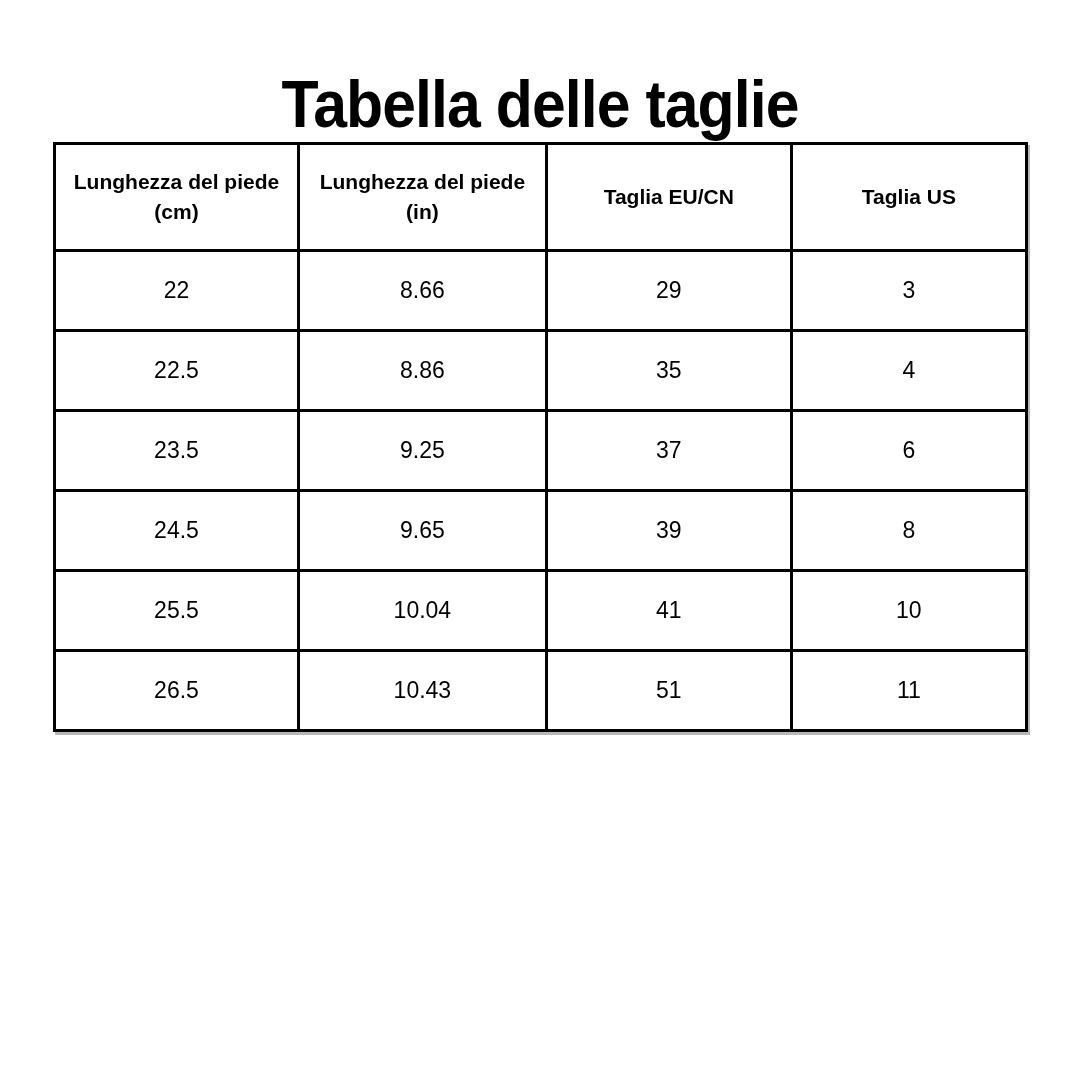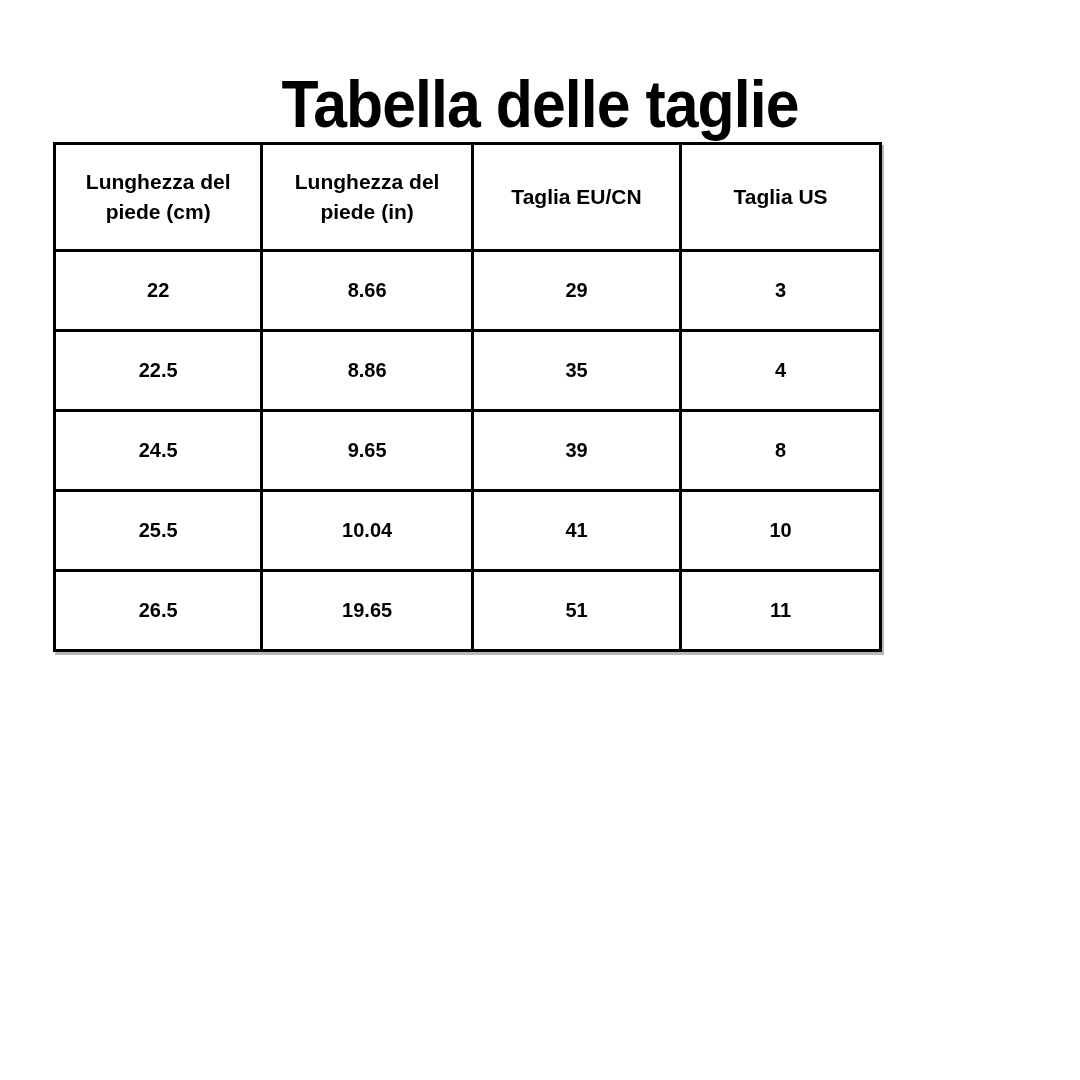--- a/index.html
+++ b/index.html
@@ -28,21 +28,21 @@
     font-weight: 700;
     letter-spacing: -1px;
     transform: scaleX(0.92);
     transform-origin: 50% 50%;
     white-space: nowrap;
   }
   table.size-table {
     position: absolute;
     left: 53px;
     top: 142px;
-    width: 829px;
+    width: 975px;
     border-collapse: collapse;
     table-layout: fixed;
     background: #f9a8d4;
     filter: drop-shadow(2px 3px 0px rgba(0,0,0,0.28));
   }
   table.size-table th,
   table.size-table td {
     border: 3px solid #000000;
     text-align: center;
     vertical-align: middle;
@@ -50,22 +50,22 @@
     padding: 0 10px;
   }
   table.size-table th {
     height: 104px;
     font-size: 21px;
     font-weight: 700;
     line-height: 1.45;
   }
   table.size-table td {
     height: 77px;
-    font-size: 20px;
-    font-weight: 700;
+    font-size: 23px;
+    font-weight: 400;
     letter-spacing: 0px;
   }
 </style>
 </head>
 <body>
 
 <div class="page">
 
   <h1 class="page-title">Tabella delle taglie</h1>
 
@@ -91,33 +91,39 @@
           <td>29</td>
           <td>3</td>
         </tr>
         <tr>
           <td>22.5</td>
           <td>8.86</td>
           <td>35</td>
           <td>4</td>
         </tr>
         <tr>
+          <td>23.5</td>
+          <td>9.25</td>
+          <td>37</td>
+          <td>6</td>
+        </tr>
+        <tr>
           <td>24.5</td>
           <td>9.65</td>
           <td>39</td>
           <td>8</td>
         </tr>
         <tr>
           <td>25.5</td>
           <td>10.04</td>
           <td>41</td>
           <td>10</td>
         </tr>
         <tr>
           <td>26.5</td>
-          <td>19.65</td>
+          <td>10.43</td>
           <td>51</td>
           <td>11</td>
         </tr>
       </tbody>
   </table>
 
 </div>
 
 </body></html>

